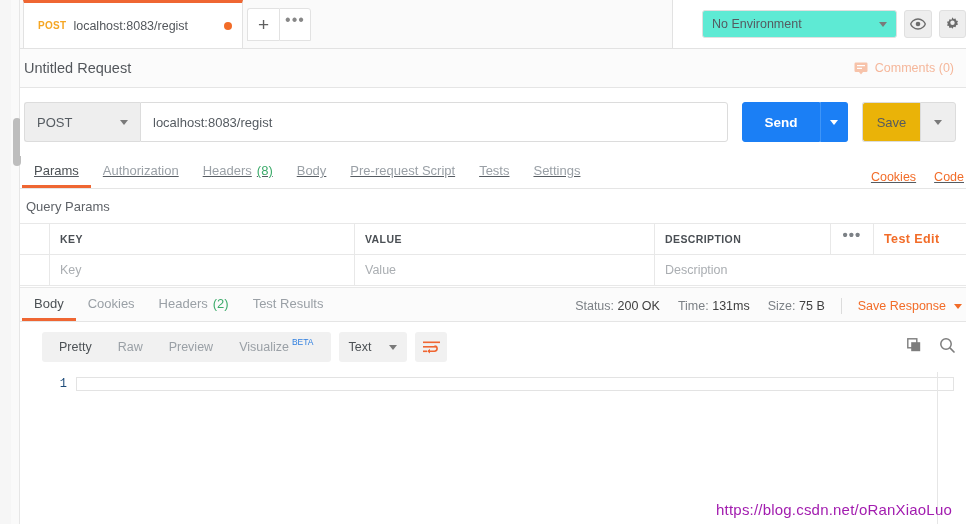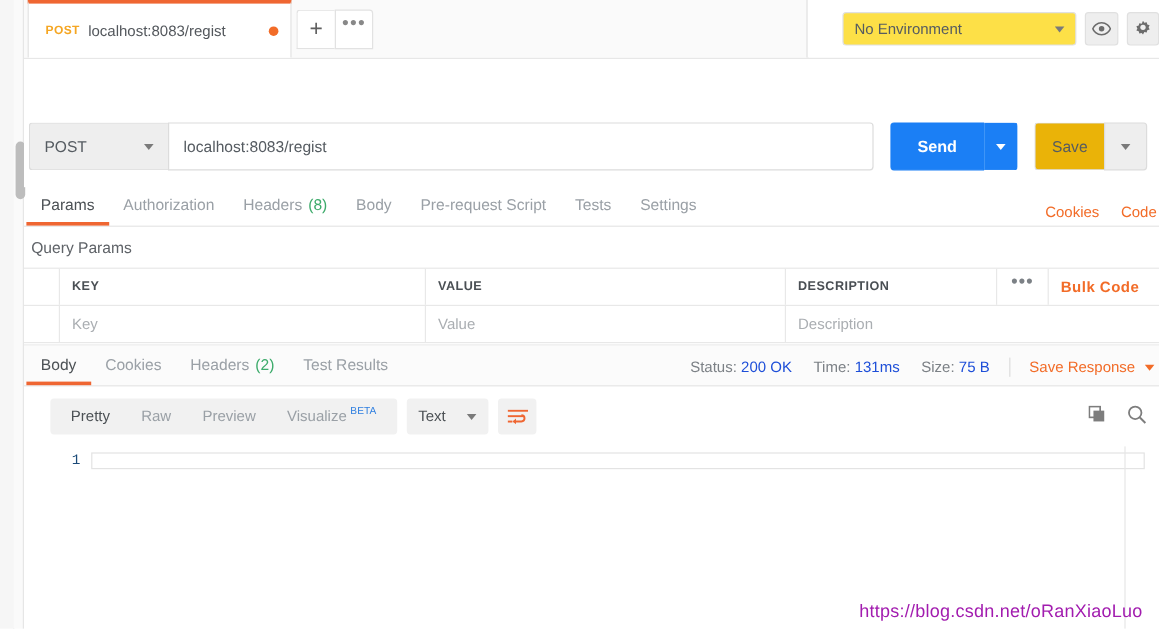--- a/index.html
+++ b/index.html
@@ -95,21 +95,21 @@
   
   .env-area {
     position: absolute; left: 654px; top: 0;
     width: 292px; height: 48px;
     background: #ffffff;
     display: flex; align-items: center;
     padding-left: 28px;
   }
   .env-select {
     width: 200px; height: 28px;
-    background: #fde047;
+    background: #5eead4;
     border: 1px solid #e0e0e0;
     border-radius: 3px;
     display: flex; align-items: center;
     padding: 0 9px;
     color: #555b61;
     font-size: 12.5px;
   }
   .env-select .env-label { flex: 1; }
   .caret-dn {
     width: 0; height: 0;
@@ -226,20 +226,21 @@
     display: flex; align-items: center; justify-content: center;
   }
 
   
   .req-tabs {
     position: absolute; left: 20px; top: 156px;
     width: 946px; height: 33px;
     border-bottom: 1px solid #e5e5e5;
     display: flex; align-items: flex-end;
     padding-left: 2px;
+    text-decoration: underline;
   }
   .rt {
     height: 32px;
     display: flex; align-items: center;
     padding: 0 12px;
     color: #9aa0a6;
     font-size: 13px;
     white-space: nowrap;
     border-bottom: 3px solid transparent;
     position: relative;
@@ -314,21 +315,21 @@
     display: flex; align-items: flex-end;
     padding-left: 2px;
   }
   .resp-meta {
     margin-left: auto;
     display: flex; align-items: center;
     padding-bottom: 7px; padding-right: 4px;
     font-size: 12.5px;
   }
   .meta-item { margin-left: 18px; color: #7c8186; }
-  .meta-item b { font-weight: normal; color: #1d4ed8; }
+  .meta-item b { font-weight: normal; color: #404040; }
   .meta-sep {
     width: 1px; height: 16px; background: #dcdcdc;
     margin-left: 16px;
   }
   .save-resp {
     margin-left: 16px;
     color: #f26c28;
     display: flex; align-items: center;
   }
   .caret-or {
@@ -467,20 +468,34 @@
       </div>
       <div class="icon-sq">
         <svg width="17" height="17" viewBox="0 0 20 20">
           <path fill="#6c6c6c" d="M10 1.4l1.3 2 2.3-.5.6 2.3 2.3.7-1 2.1 1 2.1-2.3.7-.6 2.3-2.3-.5L10 15l-1.3-1.4-2.3.5-.6-2.3-2.3-.7 1-2.1-1-2.1 2.3-.7.6-2.3 2.3.5z"></path>
           <circle cx="10" cy="8" r="2.6" fill="#eeeeee"></circle>
         </svg>
       </div>
     </div>
   </div>
 
+  <div class="title-row">
+    <span class="req-name">Untitled Request</span>
+    <div class="comments">
+      <span class="cmt-ico">
+        <svg width="14" height="13" viewBox="0 0 14 13">
+          <rect x="0.5" y="0.5" width="13" height="9.5" rx="1.2" fill="#f7c3aa"></rect>
+          <path d="M5 10 L7 12.5 L9 10 Z" fill="#f7c3aa"></path>
+          <rect x="3" y="3" width="8" height="1.2" fill="#ffffff"></rect>
+          <rect x="3" y="5.8" width="5" height="1.2" fill="#ffffff"></rect>
+        </svg>
+      </span>
+      <span>Comments (0)</span>
+    </div>
+  </div>
 
   <div class="url-row">
     <div class="method-box">
       <span class="mlabel">POST</span>
       <span class="caret-dn"></span>
     </div>
     <div class="url-box">
       <span>localhost:8083/regist</span>
     </div>
     <div class="send-group">
@@ -533,21 +548,21 @@
   <div class="qp-table">
     <div class="qp-row qp-head">
       <div class="c c-check"></div>
       <div class="c c-key">KEY</div>
       <div class="c c-val">VALUE</div>
       <div class="c c-desc">
         <span class="desc-inner">DESCRIPTION</span>
         <span class="dots-cell">
             <span>•••</span>
           </span>
-        <span class="bulk">Bulk Code</span>
+        <span class="bulk">Test Edit</span>
       </div>
     </div>
     <div class="qp-row">
       <div class="c c-check"></div>
       <div class="c c-key">Key</div>
       <div class="c c-val">Value</div>
       <div class="c c-desc">
         <span class="desc-inner">Description</span>
       </div>
     </div>

